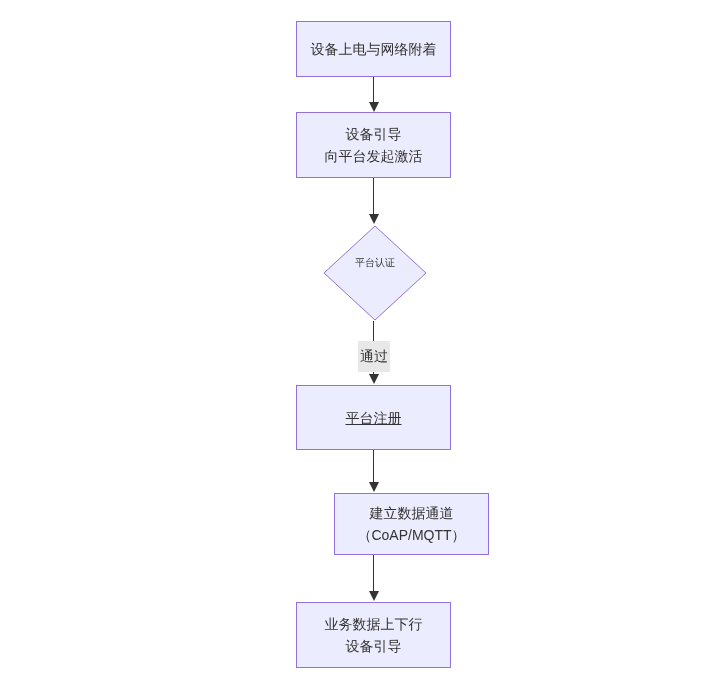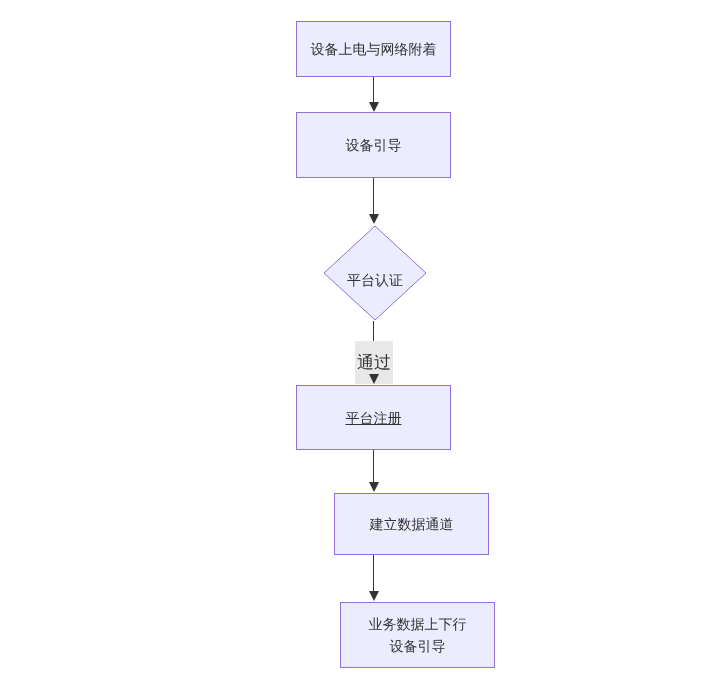--- a/index.html
+++ b/index.html
@@ -50,56 +50,57 @@
     border-top: 10px solid var(--line);
   }
   .diamond-svg { position: absolute; left: 323px; top: 225px; }
   .diamond-svg polygon {
     fill: var(--node-fill);
     stroke: var(--node-border);
     stroke-width: 1;
   }
   .diamond-label {
     position: absolute;
-    left: 323px; top: 233px;
+    left: 323px; top: 215px;
     width: 104px; height: 96px;
     display: flex;
     align-items: center;
     justify-content: center;
     color: var(--text);
-    font-size: 14px;
+    font-size: 10px;
     white-space: nowrap;
   }
   .edge-label {
     position: absolute;
     left: 374px;
     top: 341px;
     transform: translateX(-50%);
     background: var(--label-bg);
     color: var(--text);
-    font-size: 17px;
+    font-size: 14px;
     line-height: 19px;
-    padding: 12px 2px;
+    padding: 6px 2px;
     white-space: nowrap;
   }
 </style>
 </head>
 <body>
 
 <div class="canvas">
 
   <div class="node node-a" style="left:296px; top:21px; width:155px; height:56px;">
     <div class="nline">设备上电与网络附着</div>
   </div>
 
   <div class="edge-line" style="left:373px; top:77px; height:26px;"></div>
   <div class="arrowhead" style="left:368.5px; top:102px;"></div>
 
   <div class="node" style="left:296px; top:112px; width:155px; height:66px;">
     <div class="nline">设备引导</div>
+    <div class="nline">向平台发起激活</div>
   </div>
 
   <div class="edge-line" style="left:373px; top:178px; height:36px;"></div>
   <div class="arrowhead" style="left:368.5px; top:214px;"></div>
 
   <svg class="diamond-svg" width="104" height="96" viewBox="0 0 104 96">
     <polygon points="52,1 103,48 52,95 1,48"></polygon>
   </svg>
   <div class="diamond-label">平台认证</div>
 
@@ -109,23 +110,24 @@
 
   <div class="node" style="left:296px; top:385px; width:155px; height:65px;text-decoration:underline;">
     <div class="nline">平台注册</div>
   </div>
 
   <div class="edge-line" style="left:373px; top:450px; height:32px;"></div>
   <div class="arrowhead" style="left:368.5px; top:482px;"></div>
 
   <div class="node" style="left:296px; top:493px; width:155px; height:62px;margin-left:38px;">
     <div class="nline">建立数据通道</div>
+    <div class="nline">（CoAP/MQTT）</div>
   </div>
 
   <div class="edge-line" style="left:373px; top:555px; height:36px;"></div>
   <div class="arrowhead" style="left:368.5px; top:591px;"></div>
 
-  <div class="node" style="left:296px; top:602px; width:155px; height:66px;margin-left:44px;">
+  <div class="node" style="left:296px; top:602px; width:155px; height:66px;">
     <div class="nline">业务数据上下行</div>
     <div class="nline">设备引导</div>
   </div>
 
 </div>
 
 </body></html>

